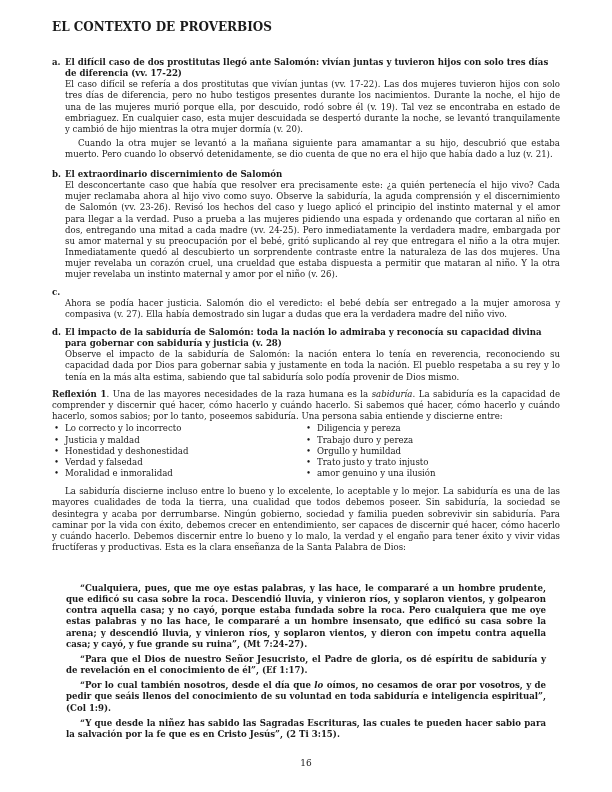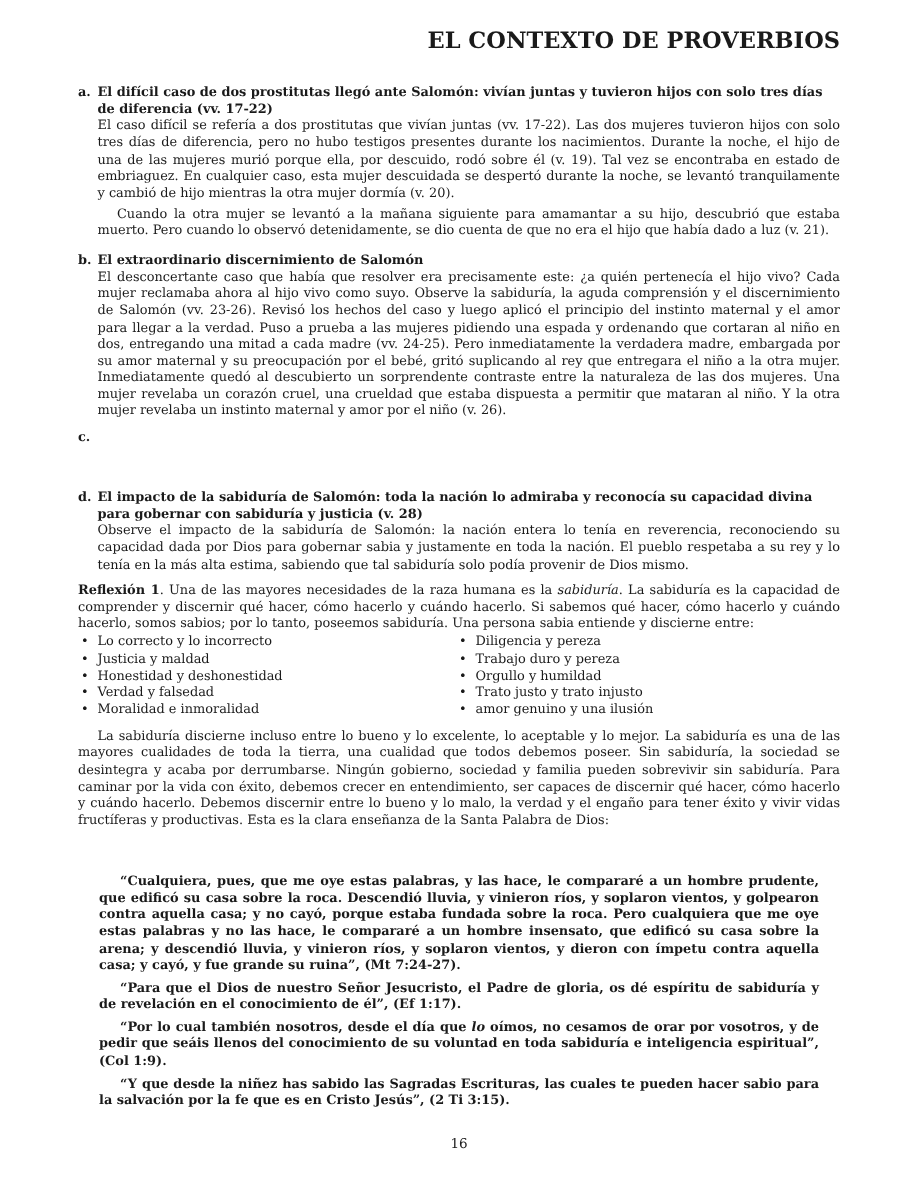--- a/index.html
+++ b/index.html
@@ -1,19 +1,19 @@
 <!DOCTYPE html>
 <html><head>
 <meta charset="utf-8">
 <style>
   html, body { margin: 0; padding: 0; background: #ffffff; }
   body { width: 612px; height: 792px; position: relative; overflow: hidden;
          font-family: "DejaVu Serif", "Liberation Serif", serif; color: #1a1a1a; }
   .page { position: absolute; left: 52px; top: 0; width: 508px; font-size: 8.6px; line-height: 11.15px; }
-  .title { position: absolute; top: 22px; left: 0; width: 508px; text-align: right; font-weight: bold; font-size: 15px; }
+  .title { position: absolute; top: 22px; left: 0; width: 508px; text-align: left; font-weight: bold; font-size: 12px; }
   .sec { position: absolute; left: 0; width: 508px; }
   .sec .head { font-weight: bold; display: flex; }
   .sec .letter { width: 13px; flex: none; }
   .sec .body { padding-left: 13px; text-align: justify; }
   .sec .body p { margin: 0; text-align: justify; }
   .indent { text-indent: 13px; }
   .gap { margin-top: 3px !important; }
   .refl { position: absolute; left: 0; width: 508px; text-align: justify; }
   .refl p { margin: 0; }
   .lists { display: flex; margin-top: 1px; }
@@ -52,20 +52,23 @@
     </div>
     <div class="body">
       <p>El desconcertante caso que había que resolver era precisamente este: ¿a quién pertenecía el hijo vivo? Cada mujer reclamaba ahora al hijo vivo como suyo. Observe la sabiduría, la aguda comprensión y el discernimiento de Salomón (vv. 23-26). Revisó los hechos del caso y luego aplicó el principio del instinto maternal y el amor para llegar a la verdad. Puso a prueba a las mujeres pidiendo una espada y ordenando que cortaran al niño en dos, entregando una mitad a cada madre (vv. 24-25). Pero inmediatamente la verdadera madre, embargada por su amor maternal y su preocupación por el bebé, gritó suplicando al rey que entregara el niño a la otra mujer. Inmediatamente quedó al descubierto un sorprendente contraste entre la naturaleza de las dos mujeres. Una mujer revelaba un corazón cruel, una crueldad que estaba dispuesta a permitir que mataran al niño. Y la otra mujer revelaba un instinto maternal y amor por el niño (v. 26).</p>
     </div>
   </div>
 
   <div class="sec" style="top:287px;">
     <div class="head">
       <span class="letter">c.</span>
     </div>
+    <div class="body">
+      <p>Ahora se podía hacer justicia. Salomón dio el veredicto: el bebé debía ser entregado a la mujer amorosa y compasiva (v. 27). Ella había demostrado sin lugar a dudas que era la verdadera madre del niño vivo.</p>
+    </div>
   </div>
 
   <div class="sec" style="top:327px;">
     <div class="head">
       <span class="letter">d.</span>
       <span>El impacto de la sabiduría de Salomón: toda la nación lo admiraba y reconocía su capacidad divina para gobernar con sabiduría y justicia (v. 28)</span>
     </div>
     <div class="body">
       <p>Observe el impacto de la sabiduría de Salomón: la nación entera lo tenía en reverencia, reconociendo su capacidad dada por Dios para gobernar sabia y justamente en toda la nación. El pueblo respetaba a su rey y lo tenía en la más alta estima, sabiendo que tal sabiduría solo podía provenir de Dios mismo.</p>
     </div>

